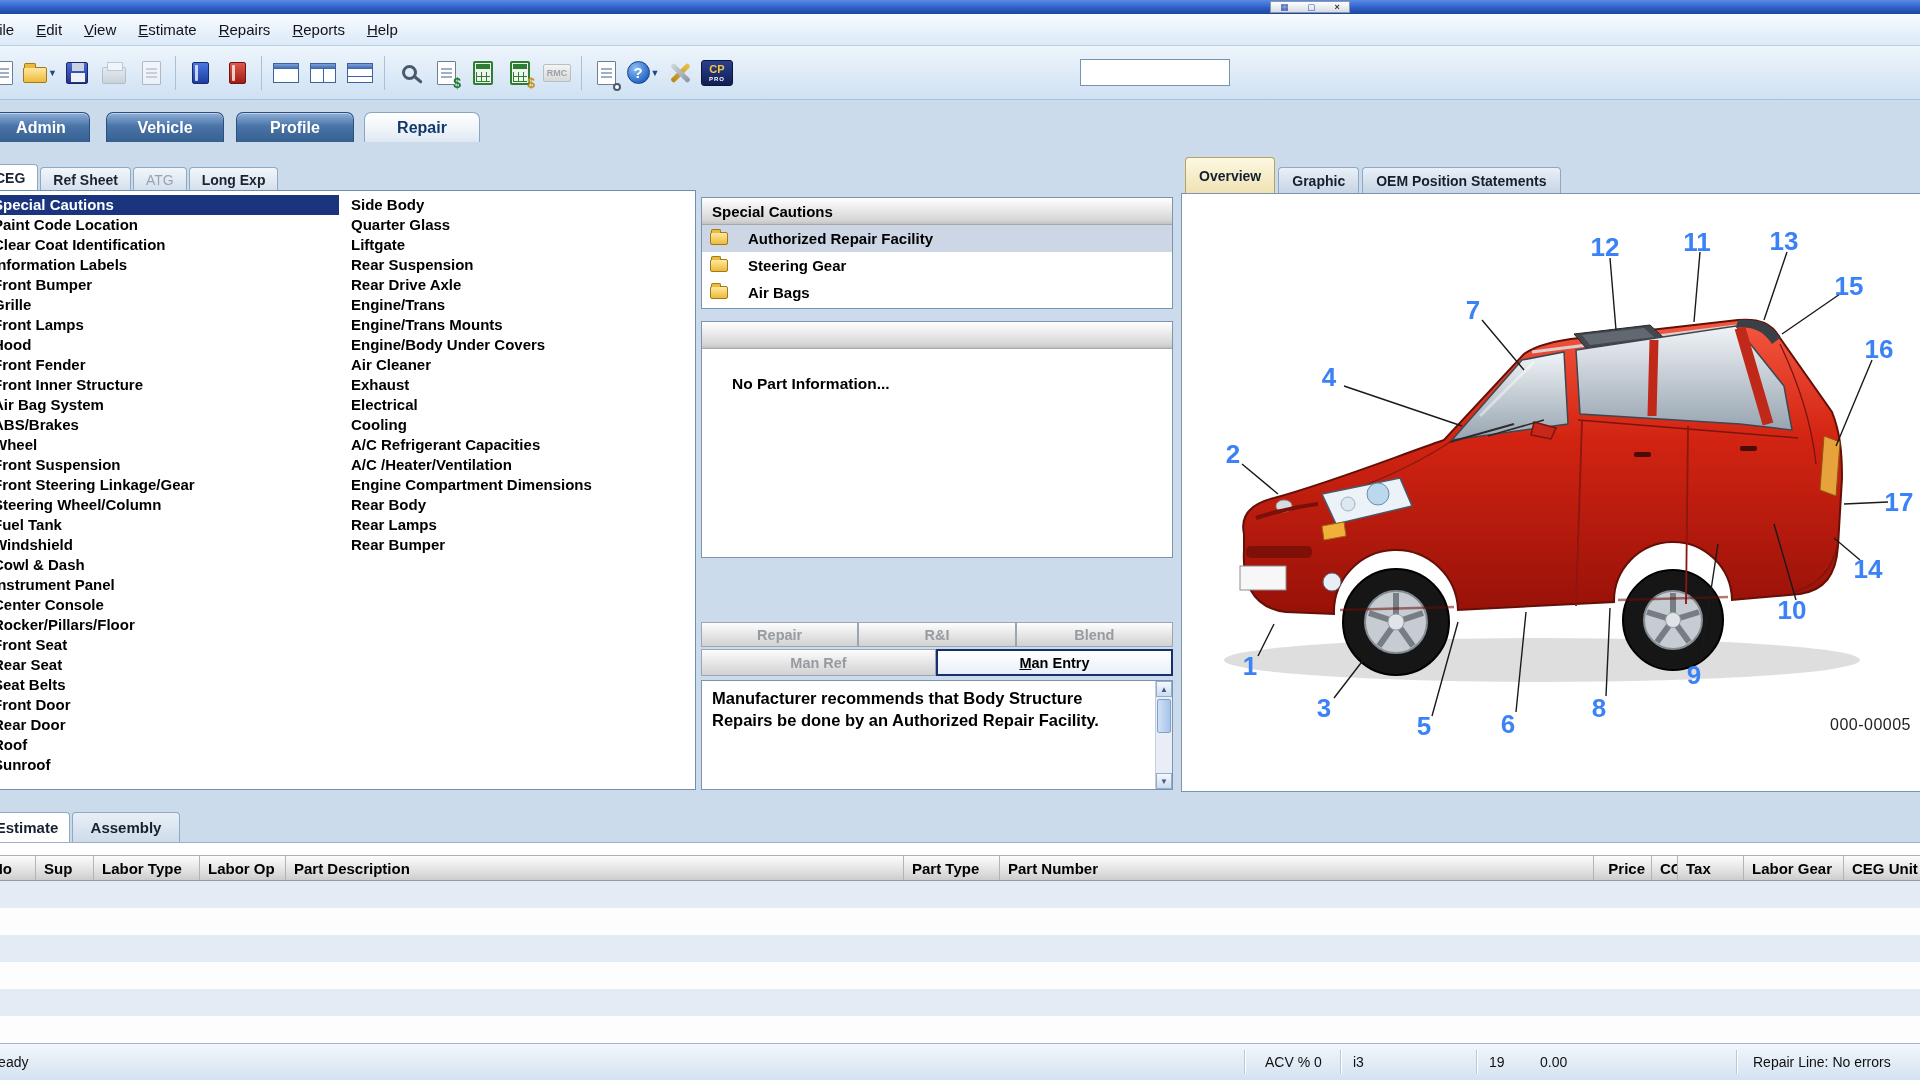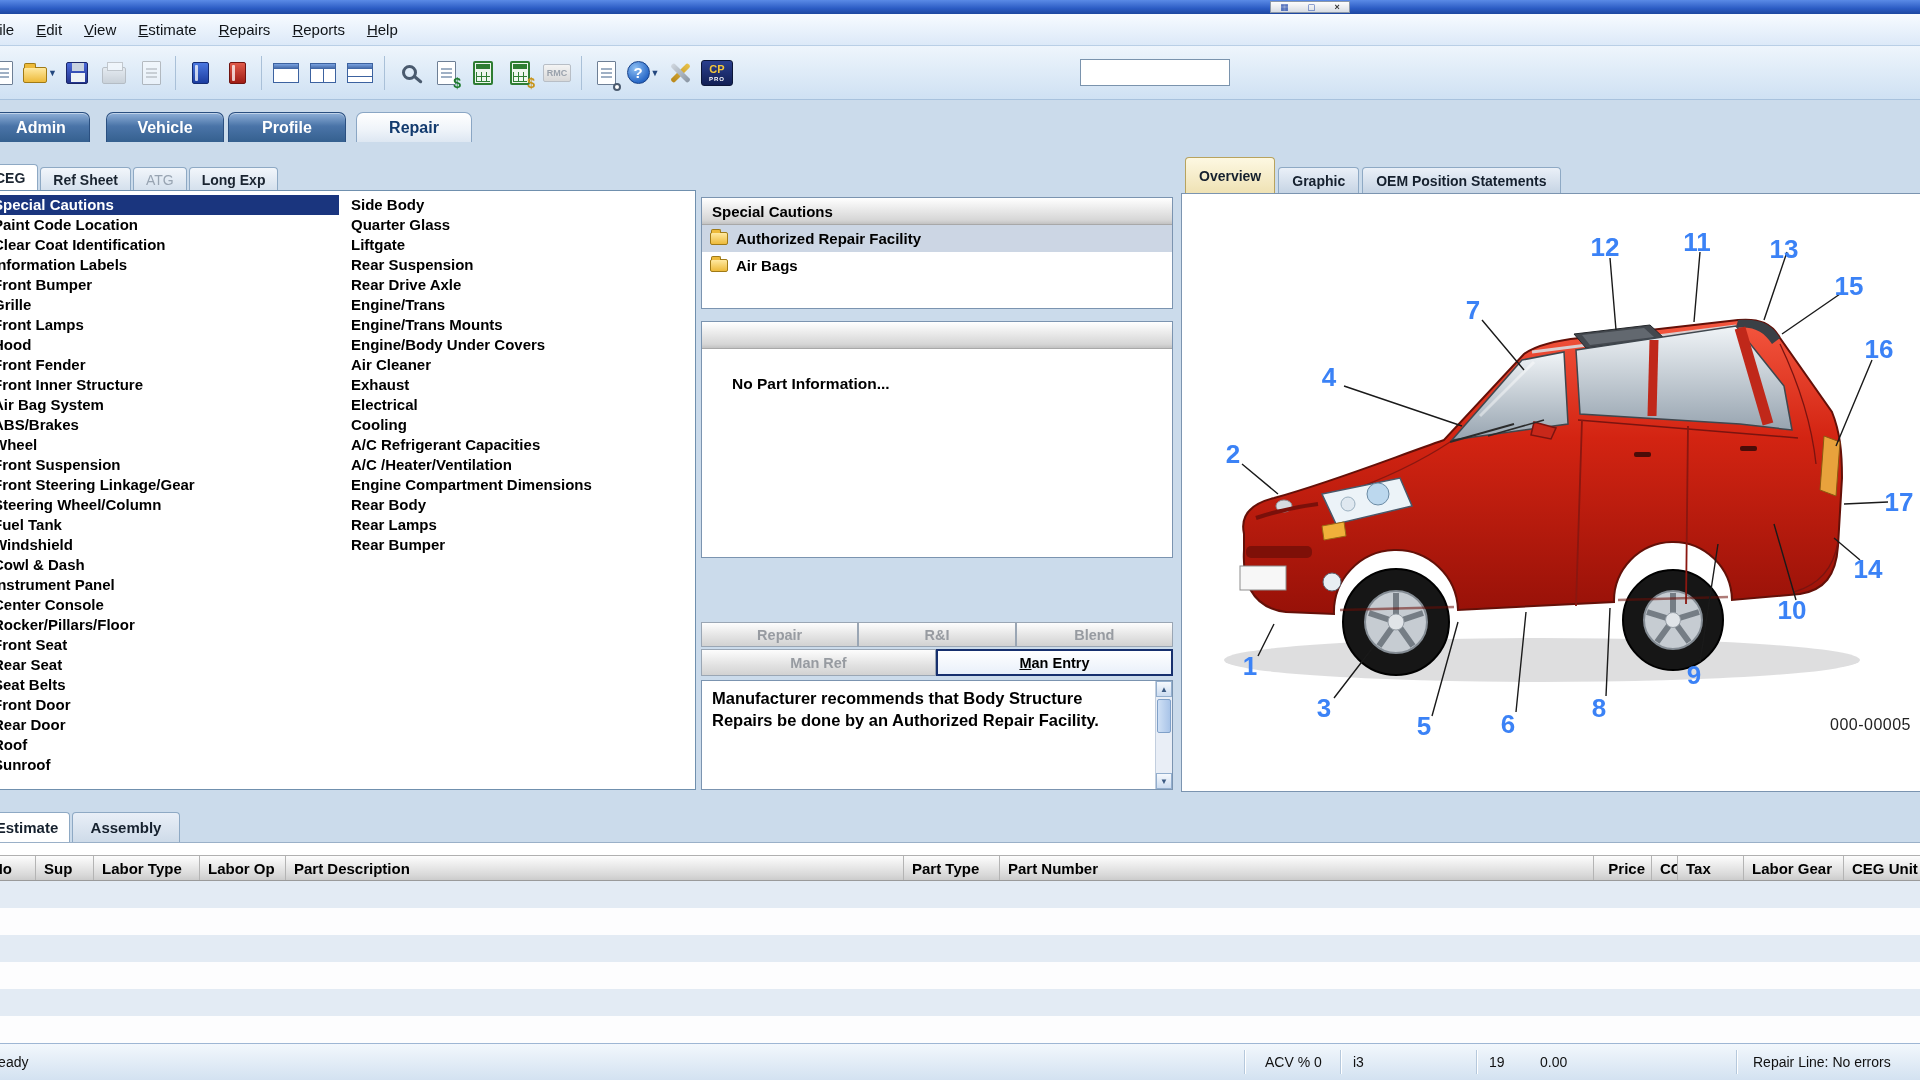--- a/index.html
+++ b/index.html
@@ -56,42 +56,42 @@
   .i-tools::after{background:linear-gradient(#cfd6de,#8a96a4);transform:rotate(-45deg)}
   .i-cppro{width:32px;height:26px;background:linear-gradient(#2a3f8e,#121f54);border:1px solid #0c1638;border-radius:3px;color:#f4c83a;font-weight:bold;display:flex;flex-direction:column;align-items:center;justify-content:center;line-height:1;gap:1px}
   .i-cppro .cp{font-size:11px}
   .i-cppro .pro{font-size:6px;color:#fff;letter-spacing:1px}
   .tb-input{position:absolute;left:1096px;top:13px;width:150px;height:27px;border:1px solid #7a93ad;background:#fff;font-size:14px;padding:0 5px;font-family:inherit}
 
   
   .maintabs{position:absolute;left:0;top:110px;width:100%;height:32px;display:flex;align-items:flex-end;padding-left:8px}
   .main-tab{height:30px;display:flex;align-items:center;justify-content:center;font-weight:bold;font-size:16px;color:#fff;background:linear-gradient(#8fb0d8,#4a74a8 45%,#35608f);border:1px solid #2a4f80;border-bottom:none;border-radius:7px 7px 0 0;box-shadow:inset 0 1px 0 rgba(255,255,255,.45);cursor:default}
   .main-tab:nth-child(1){width:98px;margin-right:16px}
-  .main-tab:nth-child(2){width:118px;margin-right:4px}
+  .main-tab:nth-child(2){width:118px;margin-right:12px}
   .main-tab:nth-child(3){width:118px;margin-right:10px}
   .main-tab:nth-child(4){width:116px}
   .main-tab.active{background:linear-gradient(#ffffff,#eef3f9 60%,#dde7f2);color:#123a6e;border-color:#8aa6c4}
 
   
   .workspace{position:absolute;left:0;top:142px;width:100%;height:670px;background:#cbdbeb}
   .subtabs{position:absolute;left:-2px;top:23px;height:26px;display:flex;gap:2px;align-items:flex-end}
   .sub-tab{height:24px;padding:0 12px;display:flex;align-items:center;font-size:14px;font-weight:bold;color:#1a2430;background:linear-gradient(#f2f6fb,#d3dfec);border:1px solid #8ea9c4;border-bottom:none;border-radius:4px 4px 0 0;cursor:default}
   .sub-tab.active{background:#fff;height:27px}
   .sub-tab.disabled{color:#98a4b2;font-weight:normal}
   .ceg-box{position:absolute;left:0;top:48px;width:712px;height:600px;background:#fff;border:1px solid #7090ae}
   .ceg-col{position:absolute;top:4px}
   .ceg-col.c1{left:2px;width:352px}
   .ceg-col.c2{left:360px;width:348px}
   .ceg-item{height:20px;line-height:20px;font-size:15px;font-weight:bold;color:#000;padding-left:6px;white-space:nowrap;cursor:default}
   .ceg-item.selected{background:#1a357e;color:#fff}
 
   .panel-box{position:absolute;left:717px;width:472px;background:#fff;border:1px solid #7b94b0}
   .panel-header{height:27px;background:linear-gradient(#ffffff,#d6d6d6 85%,#c2c2c2);border-bottom:1px solid #a8a8a8;display:flex;align-items:center;padding-left:10px;font-weight:bold;font-size:15px;color:#000}
   .sc-box{top:55px;height:112px}
-  .sc-item{height:27px;display:flex;align-items:center;gap:8px;padding-left:8px;font-size:15px;font-weight:bold;cursor:default}
+  .sc-item{height:27px;display:flex;align-items:center;gap:20px;padding-left:8px;font-size:15px;font-weight:bold;cursor:default}
   .sc-item.selected{background:#ccd6e4}
   .folder-icon{width:18px;height:13px;background:linear-gradient(#ffe9a0,#edba3a);border:1px solid #a07a16;border-radius:2px;position:relative;flex:0 0 auto}
   .folder-icon::before{content:"";position:absolute;left:0;top:-4px;width:8px;height:3px;background:#edba3a;border:1px solid #a07a16;border-bottom:none;border-radius:2px 2px 0 0}
   .part-box{top:179px;height:237px}
   .part-msg{padding:26px 0 0 30px;font-size:15.5px;font-weight:bold}
   .btn-row{position:absolute;left:717px;width:472px;display:flex}
   .btn-row.r1{top:480px}
   .btn-row.r2{top:507px}
   .act-btn{flex:1;height:25px;background:linear-gradient(#fdfdfd,#e2e2e2 60%,#d2d2d2);border:1px solid #9aa6b4;font-size:14.5px;font-weight:bold;color:#1a1a1a;font-family:inherit;cursor:default}
   .btn-row.r2 .act-btn{height:27px}
@@ -310,20 +310,24 @@
 
     <div class="panel-box sc-box">
       <div class="panel-header">Special Cautions</div>
       <div>
           <div class="sc-item selected">
           <span class="folder-icon"></span>
           <span>Authorized Repair Facility</span>
         </div>
           <div class="sc-item">
           <span class="folder-icon"></span>
+          <span>Steering Gear</span>
+        </div>
+          <div class="sc-item">
+          <span class="folder-icon"></span>
           <span>Air Bags</span>
         </div>
         </div>
     </div>
 
     <div class="panel-box part-box">
       <div class="panel-header"></div>
       <div class="part-msg">No Part Information...</div>
     </div>
 
@@ -420,21 +424,21 @@
           <div class="callout" style="left: 142px; top: 514px;">3</div>
           <div class="callout" style="left: 147px; top: 183px;">4</div>
           <div class="callout" style="left: 242px; top: 532px;">5</div>
           <div class="callout" style="left: 326px; top: 530px;">6</div>
           <div class="callout" style="left: 291px; top: 116px;">7</div>
           <div class="callout" style="left: 417px; top: 514px;">8</div>
           <div class="callout" style="left: 512px; top: 481px;">9</div>
           <div class="callout" style="left: 610px; top: 416px;">10</div>
           <div class="callout" style="left: 515px; top: 48px;">11</div>
           <div class="callout" style="left: 423px; top: 53px;">12</div>
-          <div class="callout" style="left: 602px; top: 55px;">13</div>
+          <div class="callout" style="left: 602px; top: 47px;">13</div>
           <div class="callout" style="left: 686px; top: 375px;">14</div>
           <div class="callout" style="left: 667px; top: 92px;">15</div>
           <div class="callout" style="left: 697px; top: 155px;">16</div>
           <div class="callout" style="left: 717px; top: 308px;">17</div>
         </div>
       <div class="diagram-code">000-00005</div>
     </div>
   </div>
 
   <div class="bottom-tabs">

